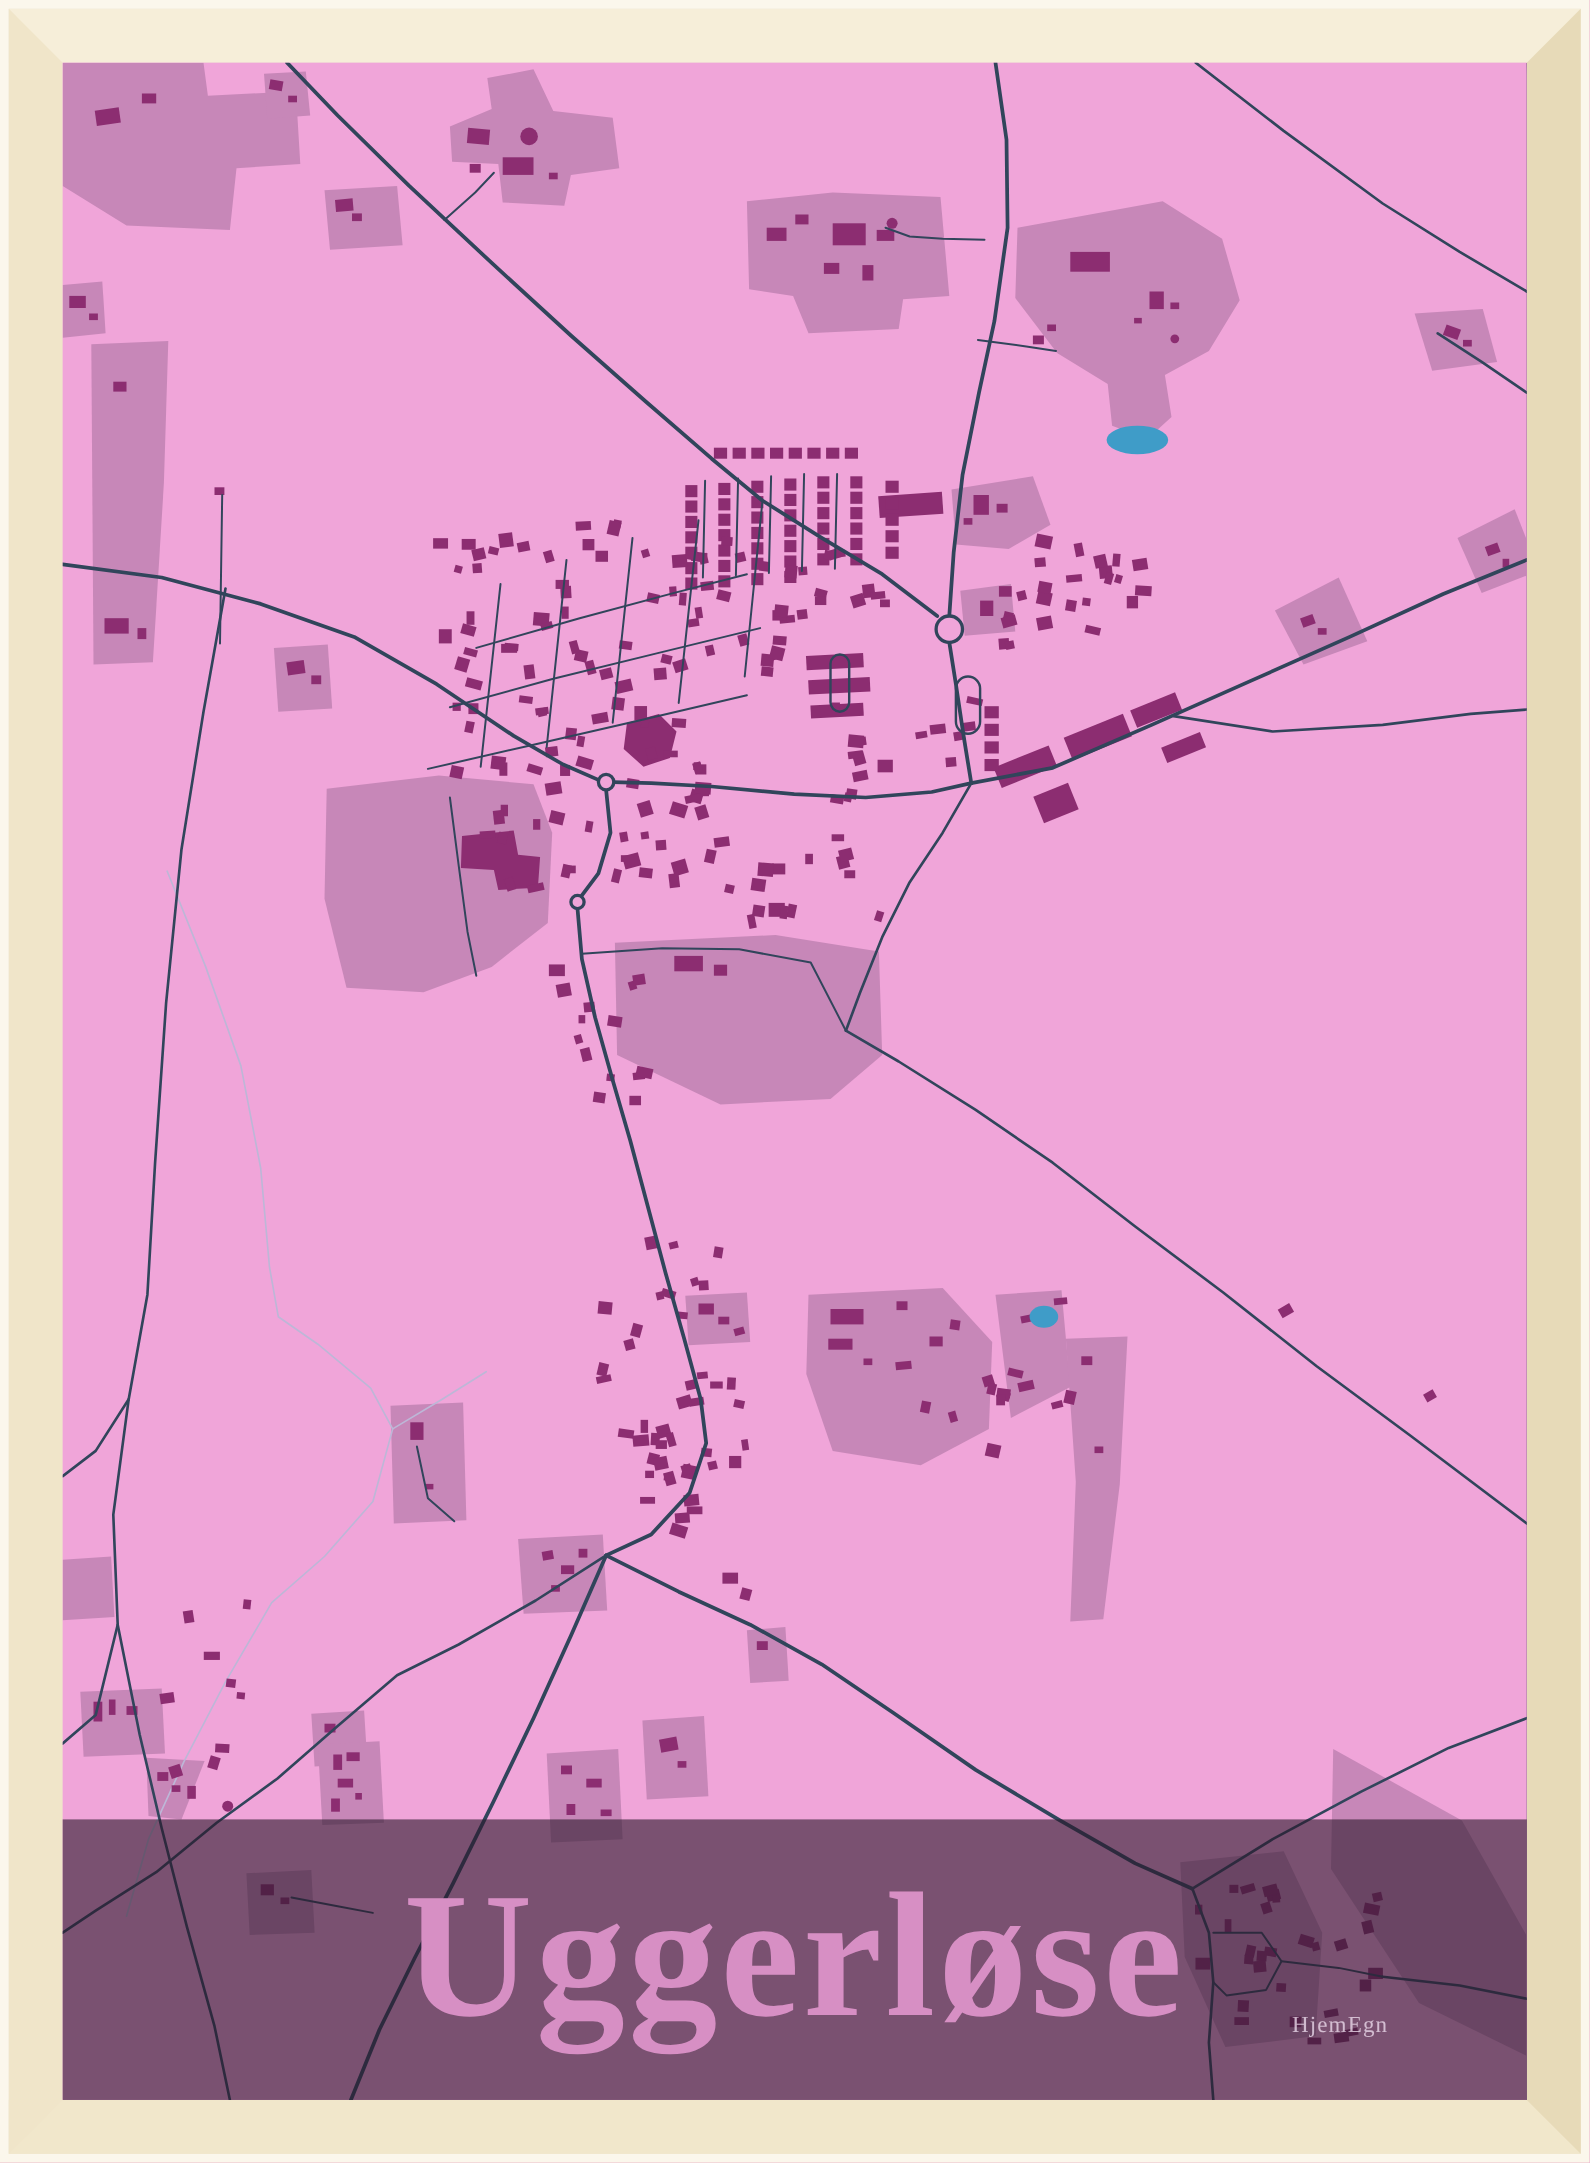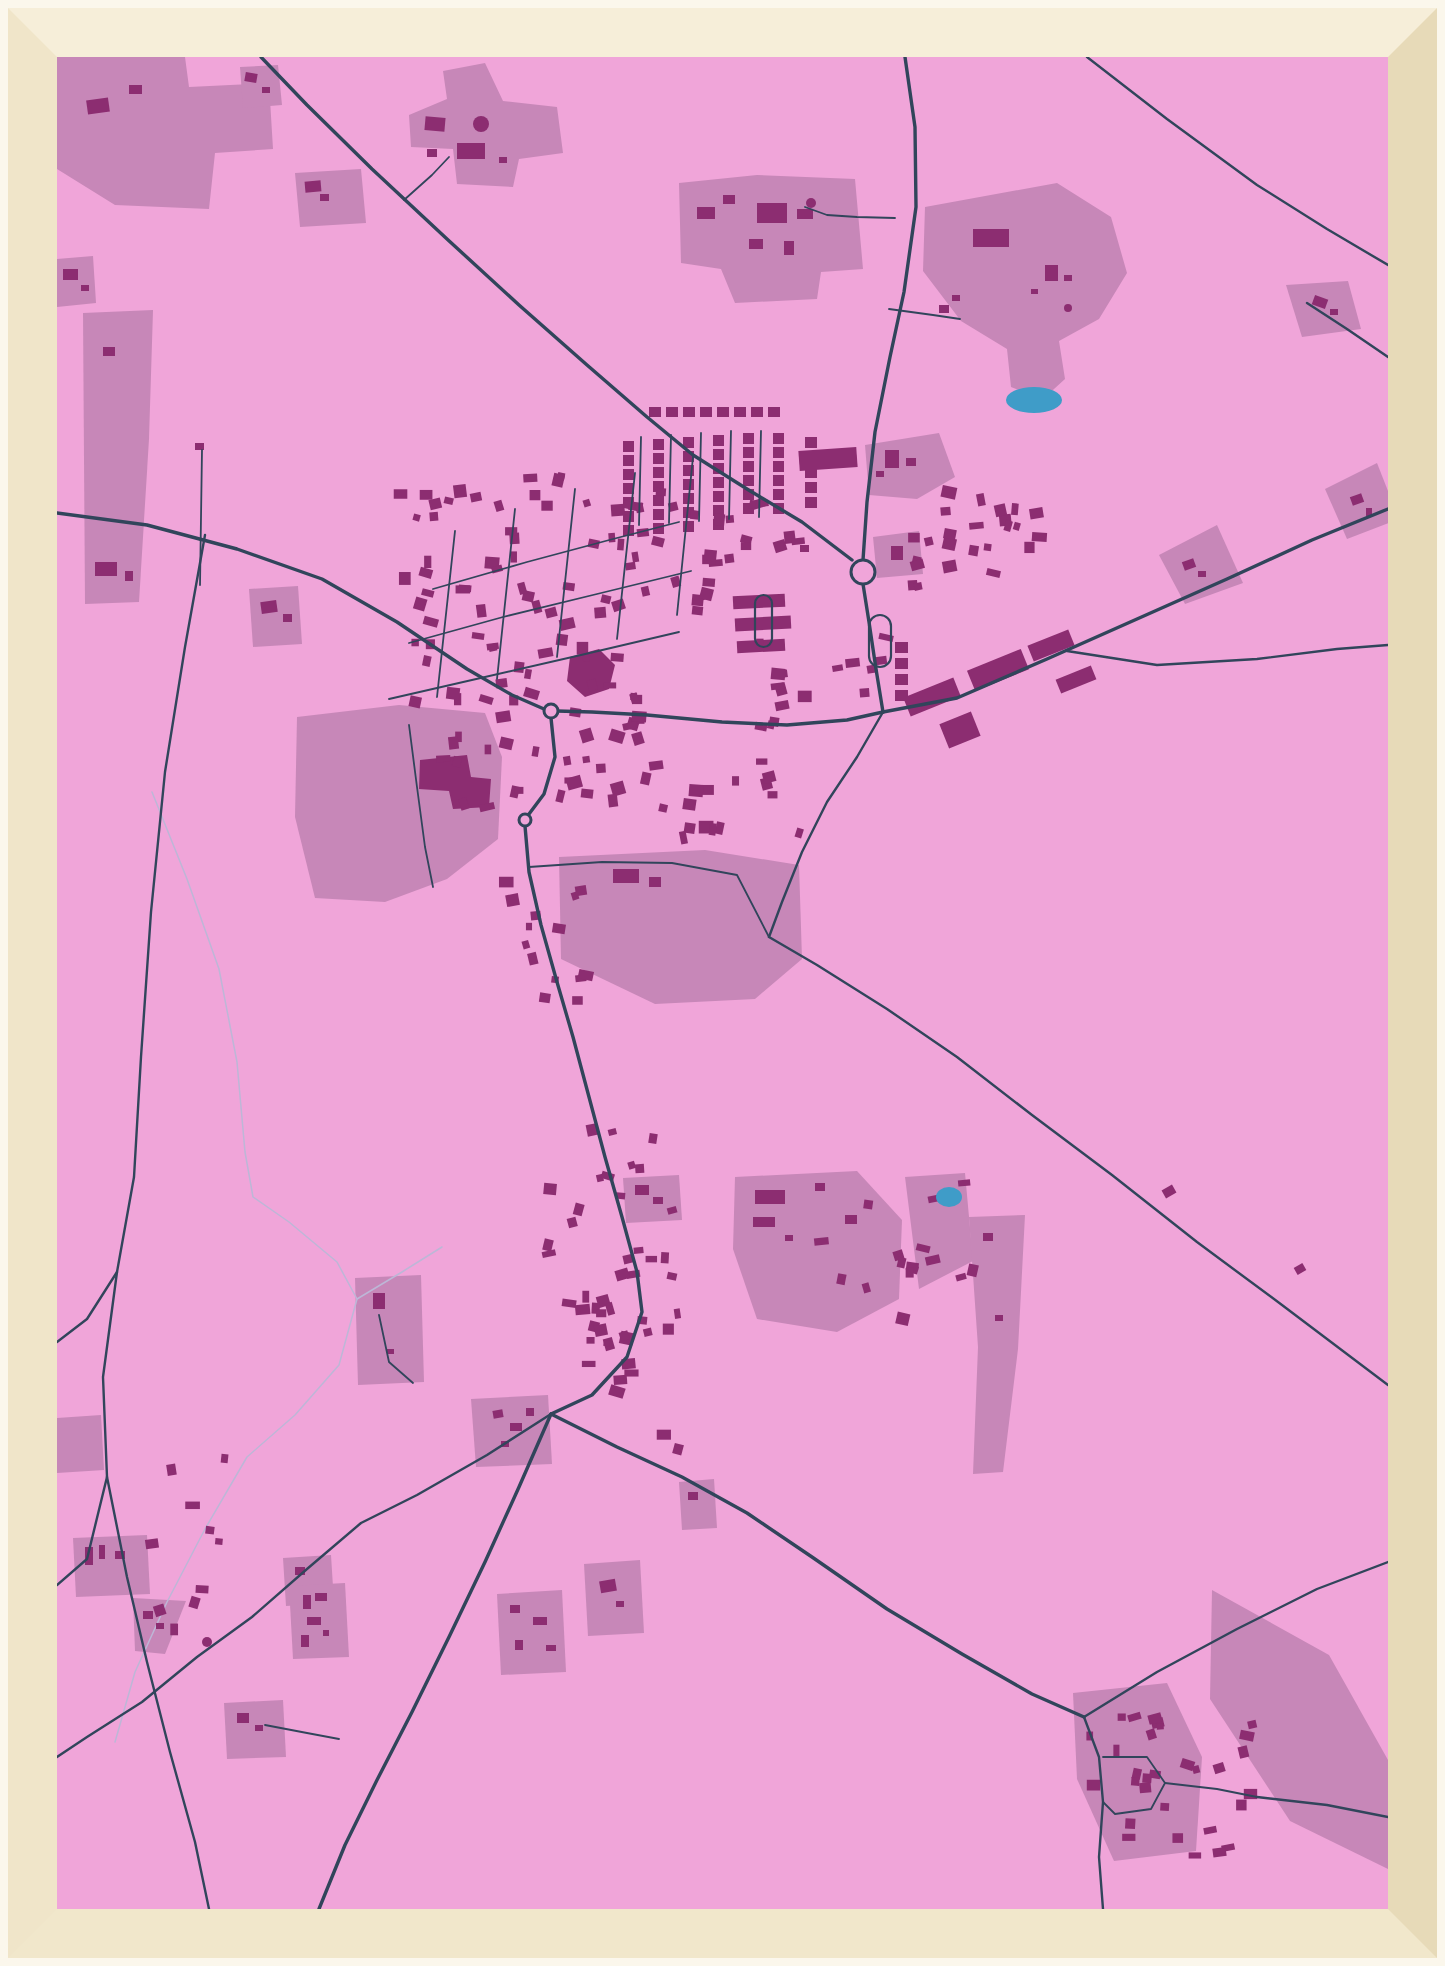--- a/index.html
+++ b/index.html
@@ -584,13 +584,17 @@
       <polyline points="674,374 672,462" fill="none" stroke="#31455b" stroke-width="1.8" stroke-linecap="round" stroke-linejoin="round"></polyline>
       <polyline points="704,374 702,460" fill="none" stroke="#31455b" stroke-width="1.8" stroke-linecap="round" stroke-linejoin="round"></polyline>
       <rect x="698" y="538" width="17" height="52" rx="8.5" fill="none" stroke="#31455b" stroke-width="2.2"></rect>
       <rect x="812" y="558" width="22" height="52" rx="11" fill="none" stroke="#31455b" stroke-width="2.2"></rect>
       <circle cx="806" cy="515" r="12" fill="#f0a5d9" stroke="#31455b" stroke-width="3"></circle>
       <circle cx="494" cy="654" r="7" fill="#f0a5d9" stroke="#31455b" stroke-width="3"></circle>
       <circle cx="468" cy="763" r="6" fill="#f0a5d9" stroke="#31455b" stroke-width="3"></circle>
       <ellipse cx="977" cy="343" rx="28" ry="13" fill="#3f9cc8"></ellipse>
       <ellipse cx="892" cy="1140" rx="13" ry="10" fill="#3f9cc8"></ellipse>
     </svg>
+  <div class="band">
+    <div class="title">Uggerløse</div>
+    <div class="wm">HjemEgn</div>
+  </div>
 </div>
 
 </body></html>

